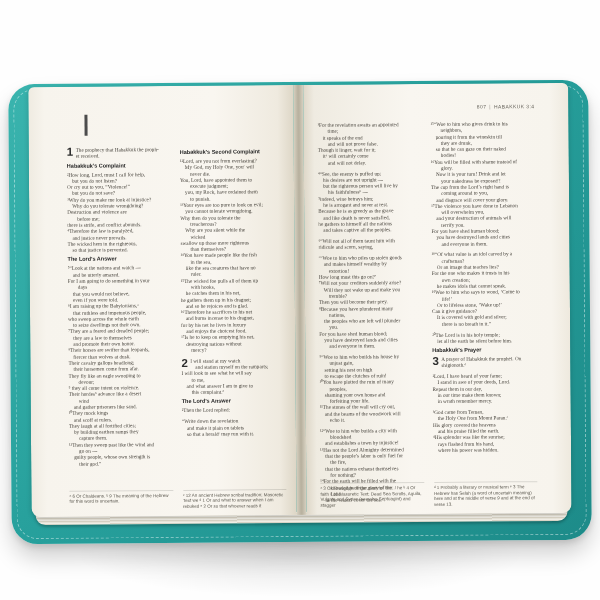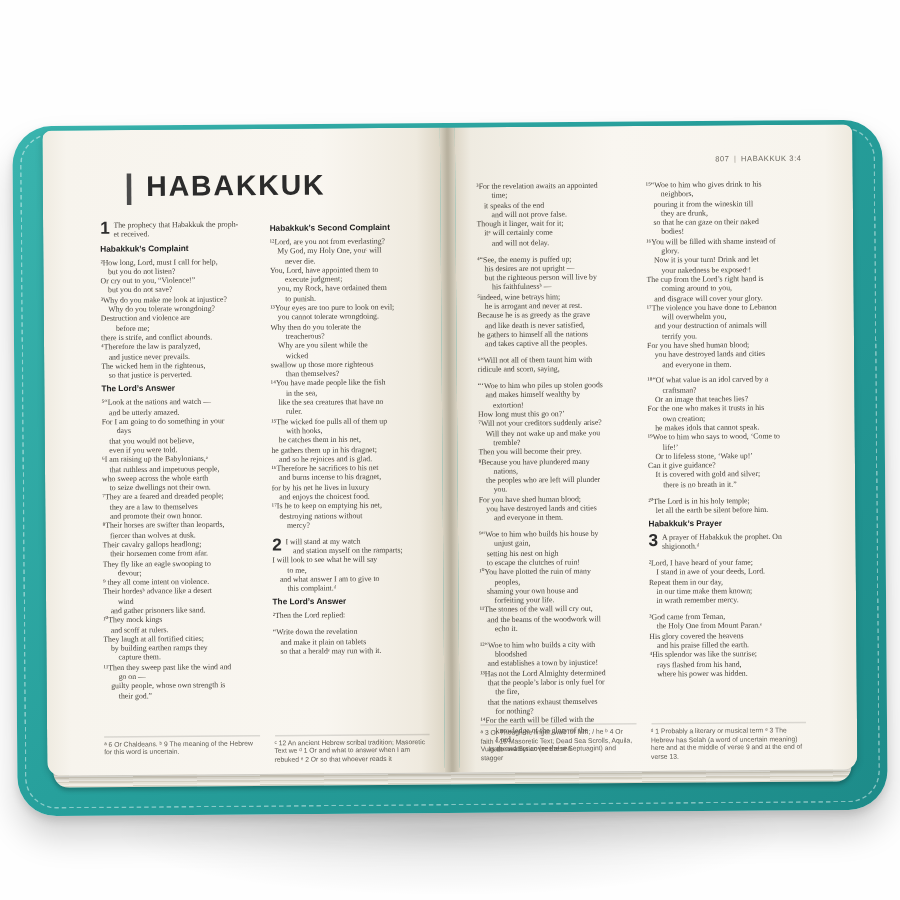--- a/index.html
+++ b/index.html
@@ -49,21 +49,20 @@
 
 <div class="scene">
   <div class="book">
     <div class="cover"></div>
     <div class="page-edges"></div>
     <div class="pages">
       <div class="page left">
         <div class="inner">
           <div class="title-row">
             <span class="title-bar"></span>
-            <span class="title-text">HABAKKUK</span>
           </div>
           <div class="cols">
             <div class="col">
                 <div class="block">
                   <span class="chapnum">1</span>
                   <div class="line" style="padding-left: 0px;">The prophecy that Habakkuk the proph-</div>
                   <div class="line" style="padding-left: 0px;">et received.</div>
                 </div>
                 <div class="sect-head">Habakkuk’s Complaint</div>
                 <div class="block">

